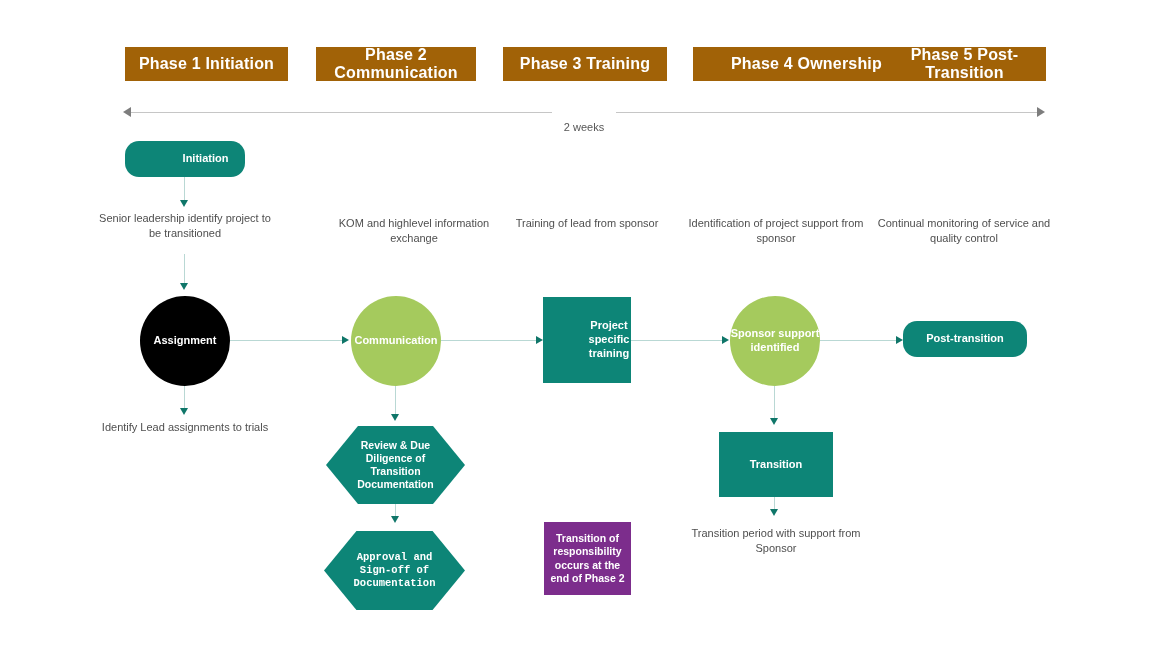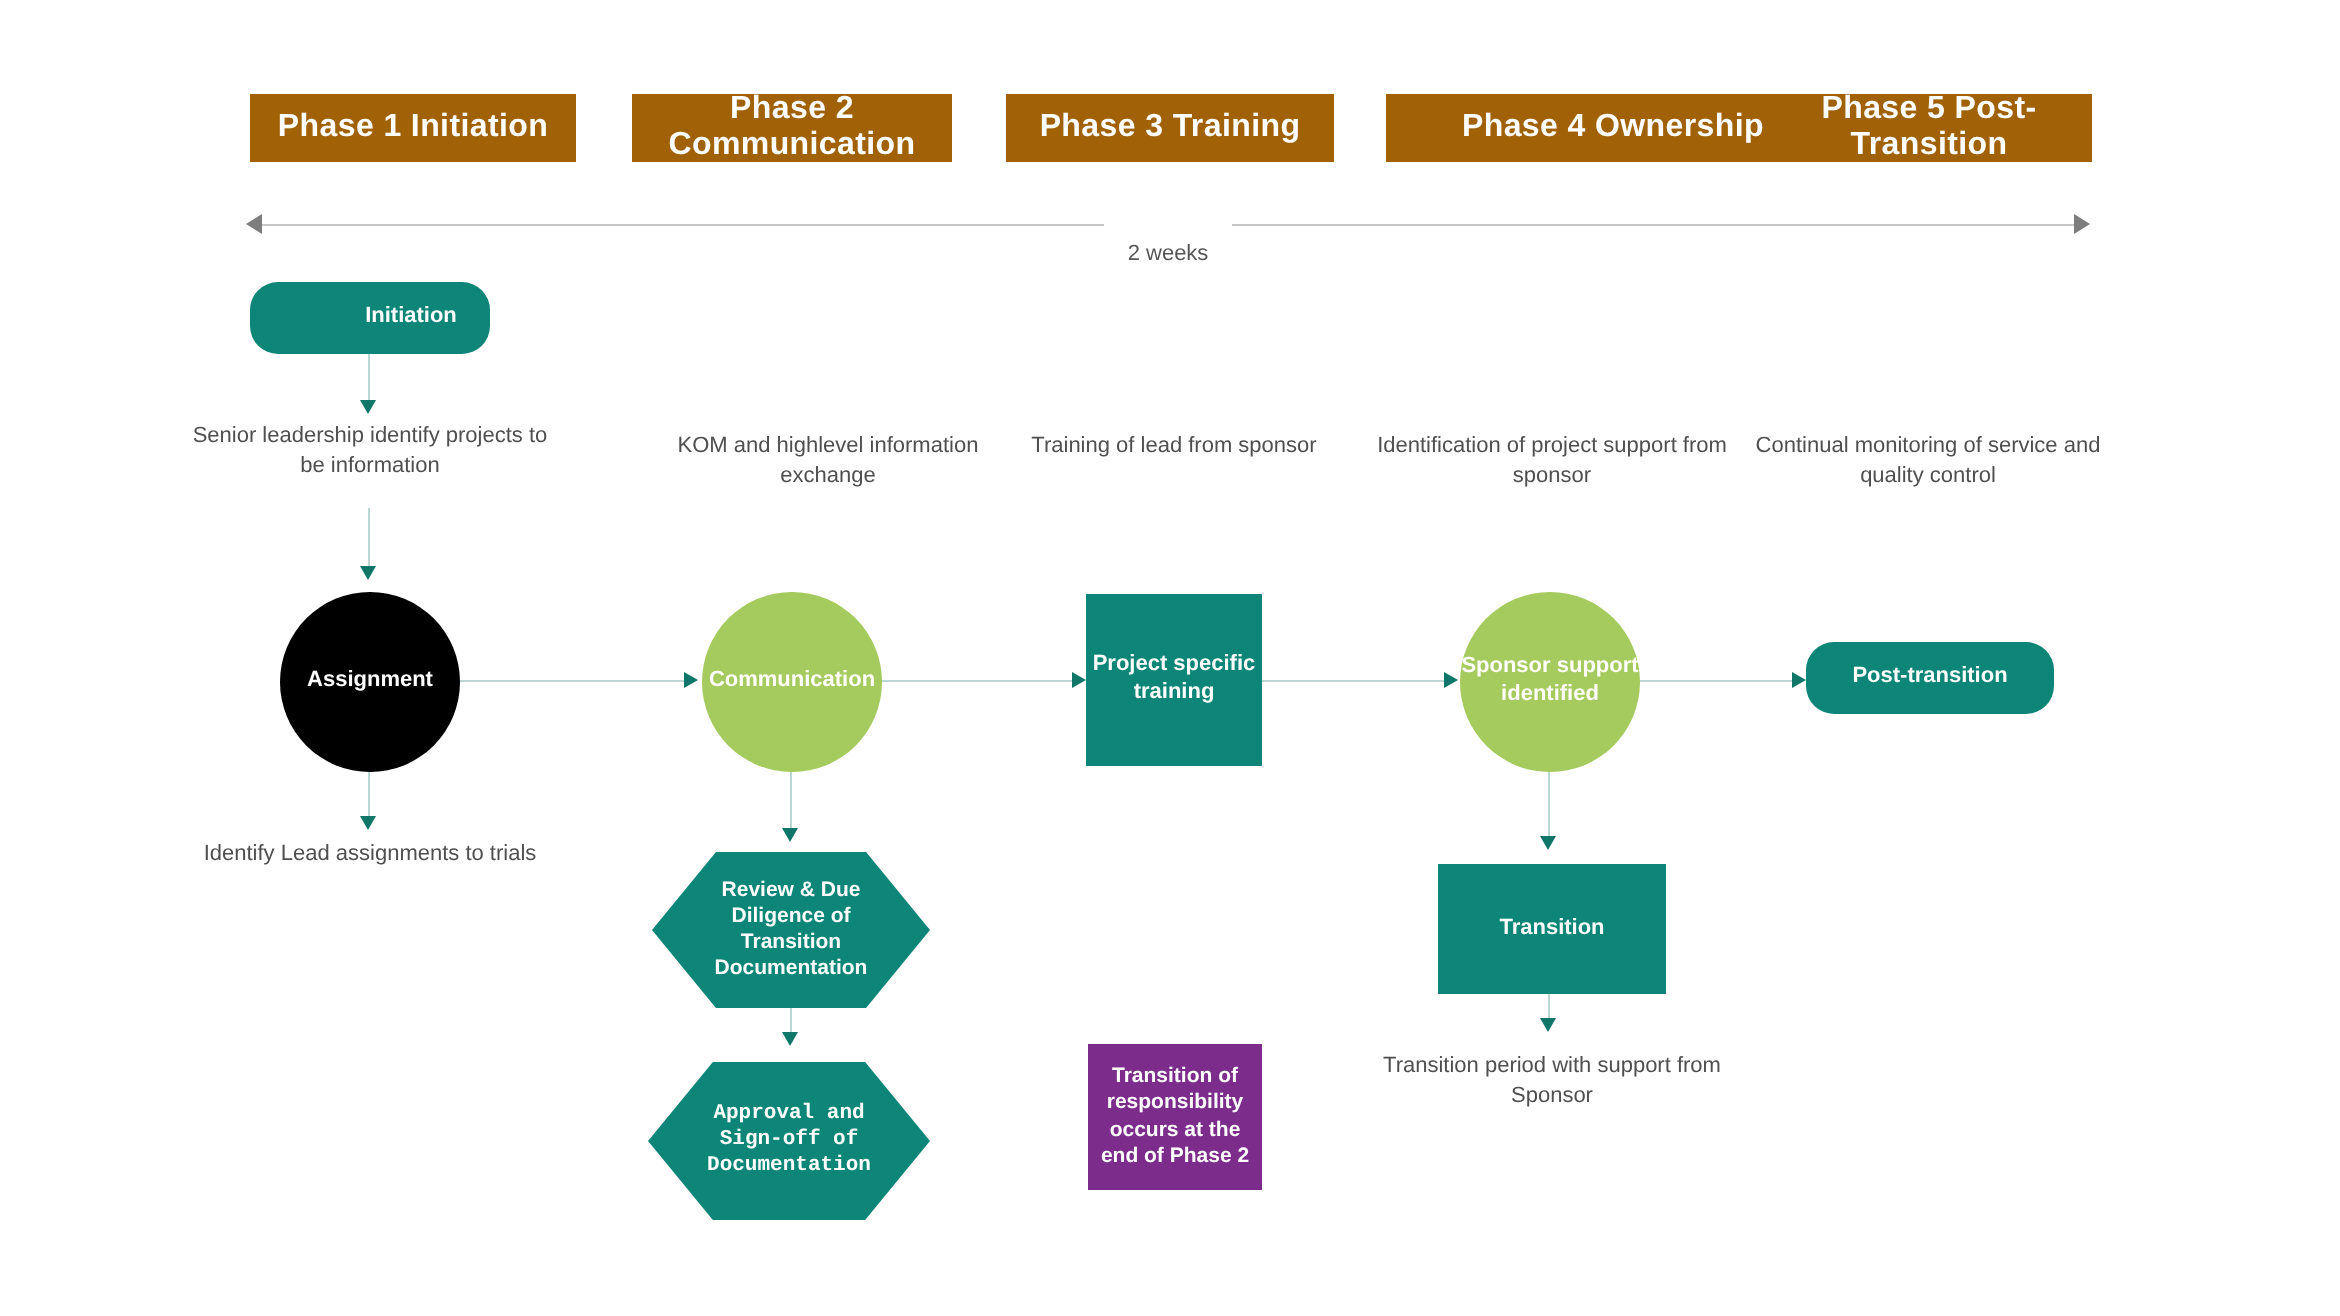--- a/index.html
+++ b/index.html
@@ -140,39 +140,39 @@
   <div class="timeline">
     <div class="tl-head-left"></div>
     <div class="tl-line"></div>
     <div class="tl-label">2 weeks</div>
     <div class="tl-line"></div>
     <div class="tl-head-right"></div>
   </div>
 
   <div class="node pill" style="left:125px; top:141px; width:120px; height:36px;padding-left:41px;">Initiation</div>
   <div class="varrow" style="left:184px; top:177px; height:23px;"></div>
-  <div class="note" style="left:95px; top:211px;">Senior leadership identify projects to be information</div>
+  <div class="note" style="left:95px; top:211px;">Senior leadership identify project to be transitioned</div>
   <div class="varrow" style="left:184px; top:254px; height:29px;"></div>
   <div class="node circle" style="left:140px; top:296px; width:90px; height:90px;">Assignment</div>
   <div class="varrow" style="left:184px; top:386px; height:22px;"></div>
   <div class="note" style="left:95px; top:420px;">Identify Lead assignments to trials</div>
 
   <div class="harrow" style="left:230px; top:340px; width:112px;"></div>
 
   <div class="note" style="left:324px; top:216px;">KOM and highlevel information exchange</div>
   <div class="node circle green" style="left:351px; top:296px; width:90px; height:90px;">Communication</div>
   <div class="varrow" style="left:395px; top:386px; height:28px;"></div>
   <div class="node hexagon" style="left:326px; top:426px; width:139px; height:78px;">Review &amp; Due Diligence of Transition Documentation</div>
   <div class="varrow" style="left:395px; top:504px; height:12px;"></div>
   <div class="node hexagon" style="left:324px; top:531px; width:141px; height:79px;font-family:Liberation Mono, monospace;">Approval and Sign-off of Documentation</div>
 
   <div class="harrow" style="left:441px; top:340px; width:95px;"></div>
 
   <div class="note" style="left:497px; top:216px;">Training of lead from sponsor</div>
-  <div class="node rect" style="left:543px; top:297px; width:88px; height:86px;">Project specific training</div>
+  <div class="node rect" style="left:543px; top:297px; width:88px; height:86px;padding-left:44px;">Project specific training</div>
   <div class="node rect purple" style="left:544px; top:522px; width:87px; height:73px; padding:0 4px;">Transition of responsibility occurs at the end of Phase 2</div>
 
   <div class="harrow" style="left:631px; top:340px; width:91px;"></div>
 
   <div class="note" style="left:686px; top:216px;">Identification of project support from sponsor</div>
   <div class="node circle green" style="left:730px; top:296px; width:90px; height:90px;">Sponsor support identified</div>
   <div class="varrow" style="left:774px; top:386px; height:32px;"></div>
   <div class="node rect" style="left:719px; top:432px; width:114px; height:65px;">Transition</div>
   <div class="varrow" style="left:774px; top:497px; height:12px;"></div>
   <div class="note" style="left:686px; top:526px;">Transition period with support from Sponsor</div>

